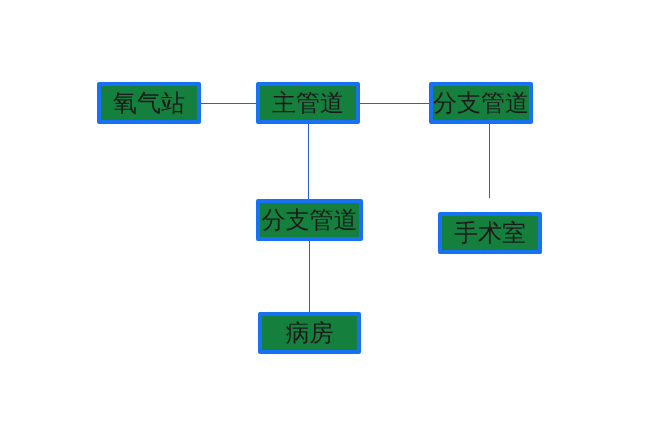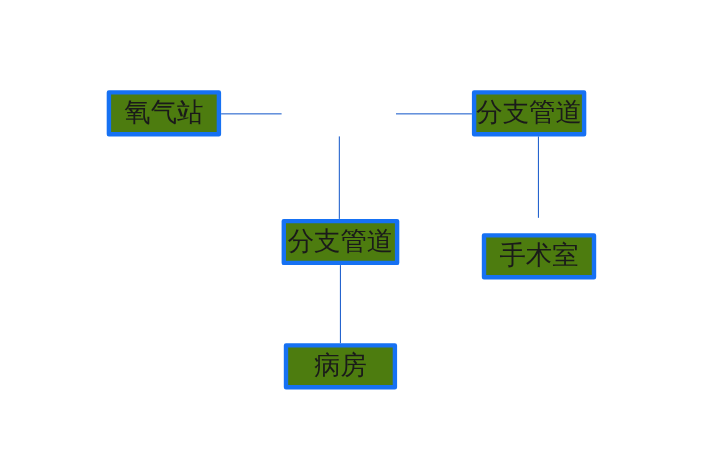--- a/index.html
+++ b/index.html
@@ -13,21 +13,21 @@
     height: 426px;
     background: #ffffff;
     overflow: hidden;
     font-family: "Liberation Serif", "DejaVu Serif", serif;
   }
   .node {
     position: absolute;
     box-sizing: border-box;
     border: 4px solid #1671F3;
     border-radius: 2px;
-    background: #4d7c0f;
+    background: #15803d;
     display: flex;
     align-items: center;
     justify-content: center;
     font-size: 24px;
     line-height: 1;
     color: #1a1a1a;
     white-space: nowrap;
     z-index: 2;
   }
   .edge {
@@ -44,20 +44,23 @@
   <div class="edge" style="left:201px; top:103px; width:55px; height:1px;"></div>
   <div class="edge" style="left:360px; top:103px; width:69px; height:1px;"></div>
   <div class="edge" style="left:308px; top:124px; width:1px; height:75px;"></div>
   <div class="edge" style="left:489px; top:124px; width:1px; height:74px;"></div>
   <div class="edge" style="left:309px; top:241px; width:1px; height:71px;"></div>
 
   <div class="node" style="left:97px; top:82px; width:104px; height:42px;">
     <span>氧气站</span>
   </div>
 
+  <div class="node" style="left:256px; top:82px; width:104px; height:42px;">
+    <span>主管道</span>
+  </div>
 
   <div class="node" style="left:429px; top:82px; width:104px; height:42px;">
     <span>分支管道</span>
   </div>
 
   <div class="node" style="left:256px; top:199px; width:107px; height:42px;">
     <span>分支管道</span>
   </div>
 
   <div class="node" style="left:438px; top:212px; width:104px; height:42px;">

